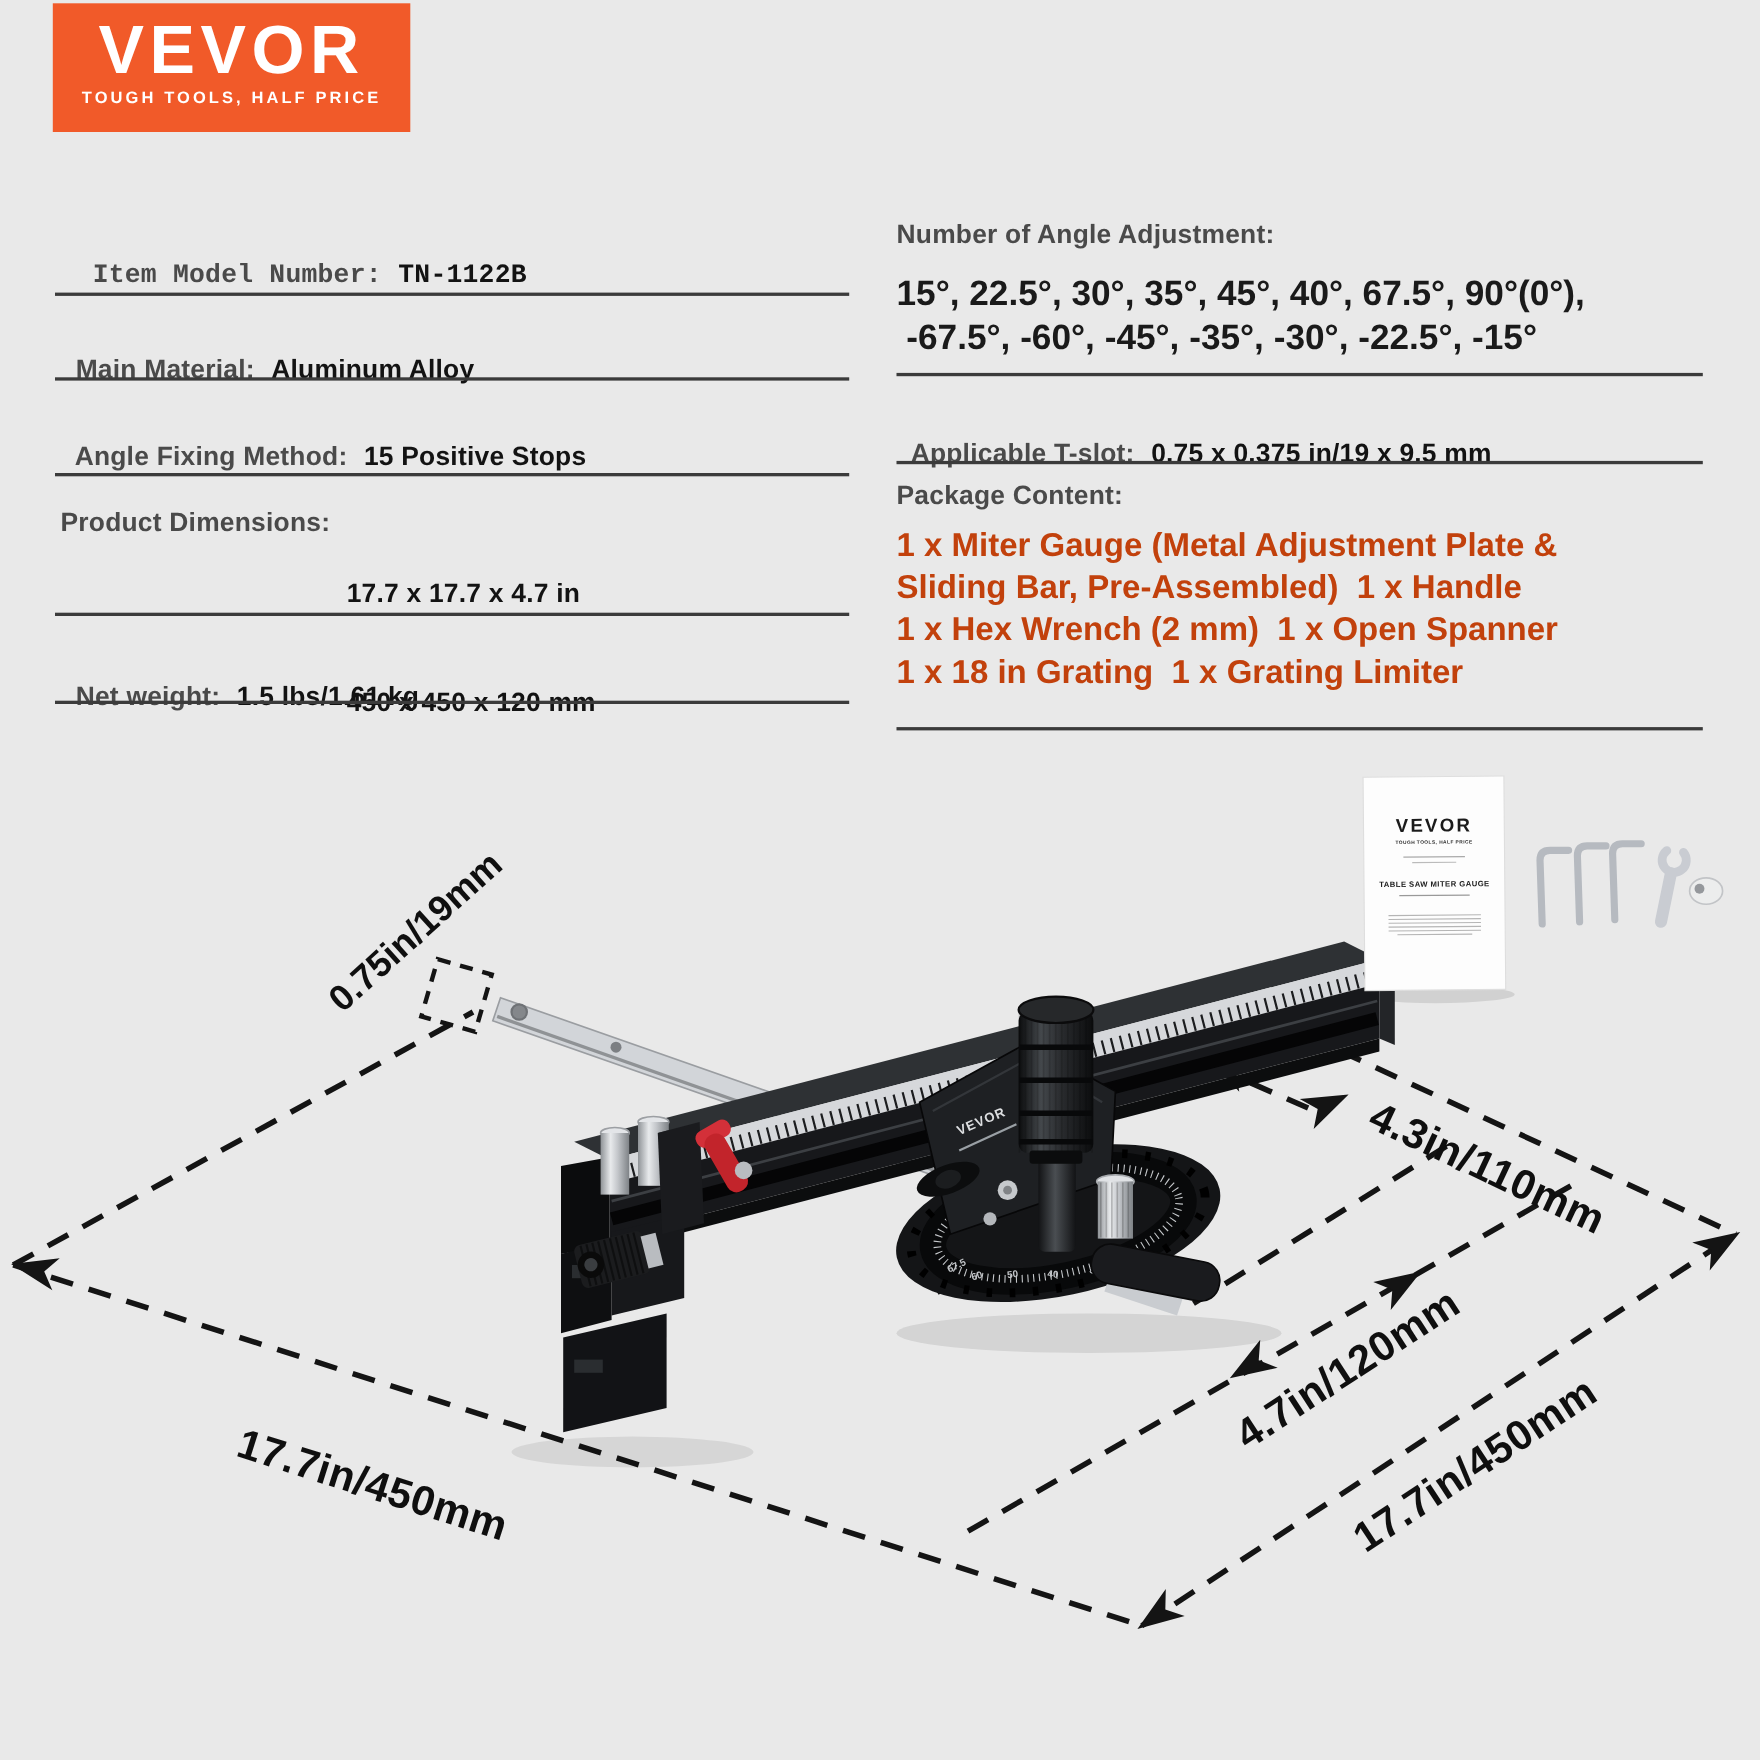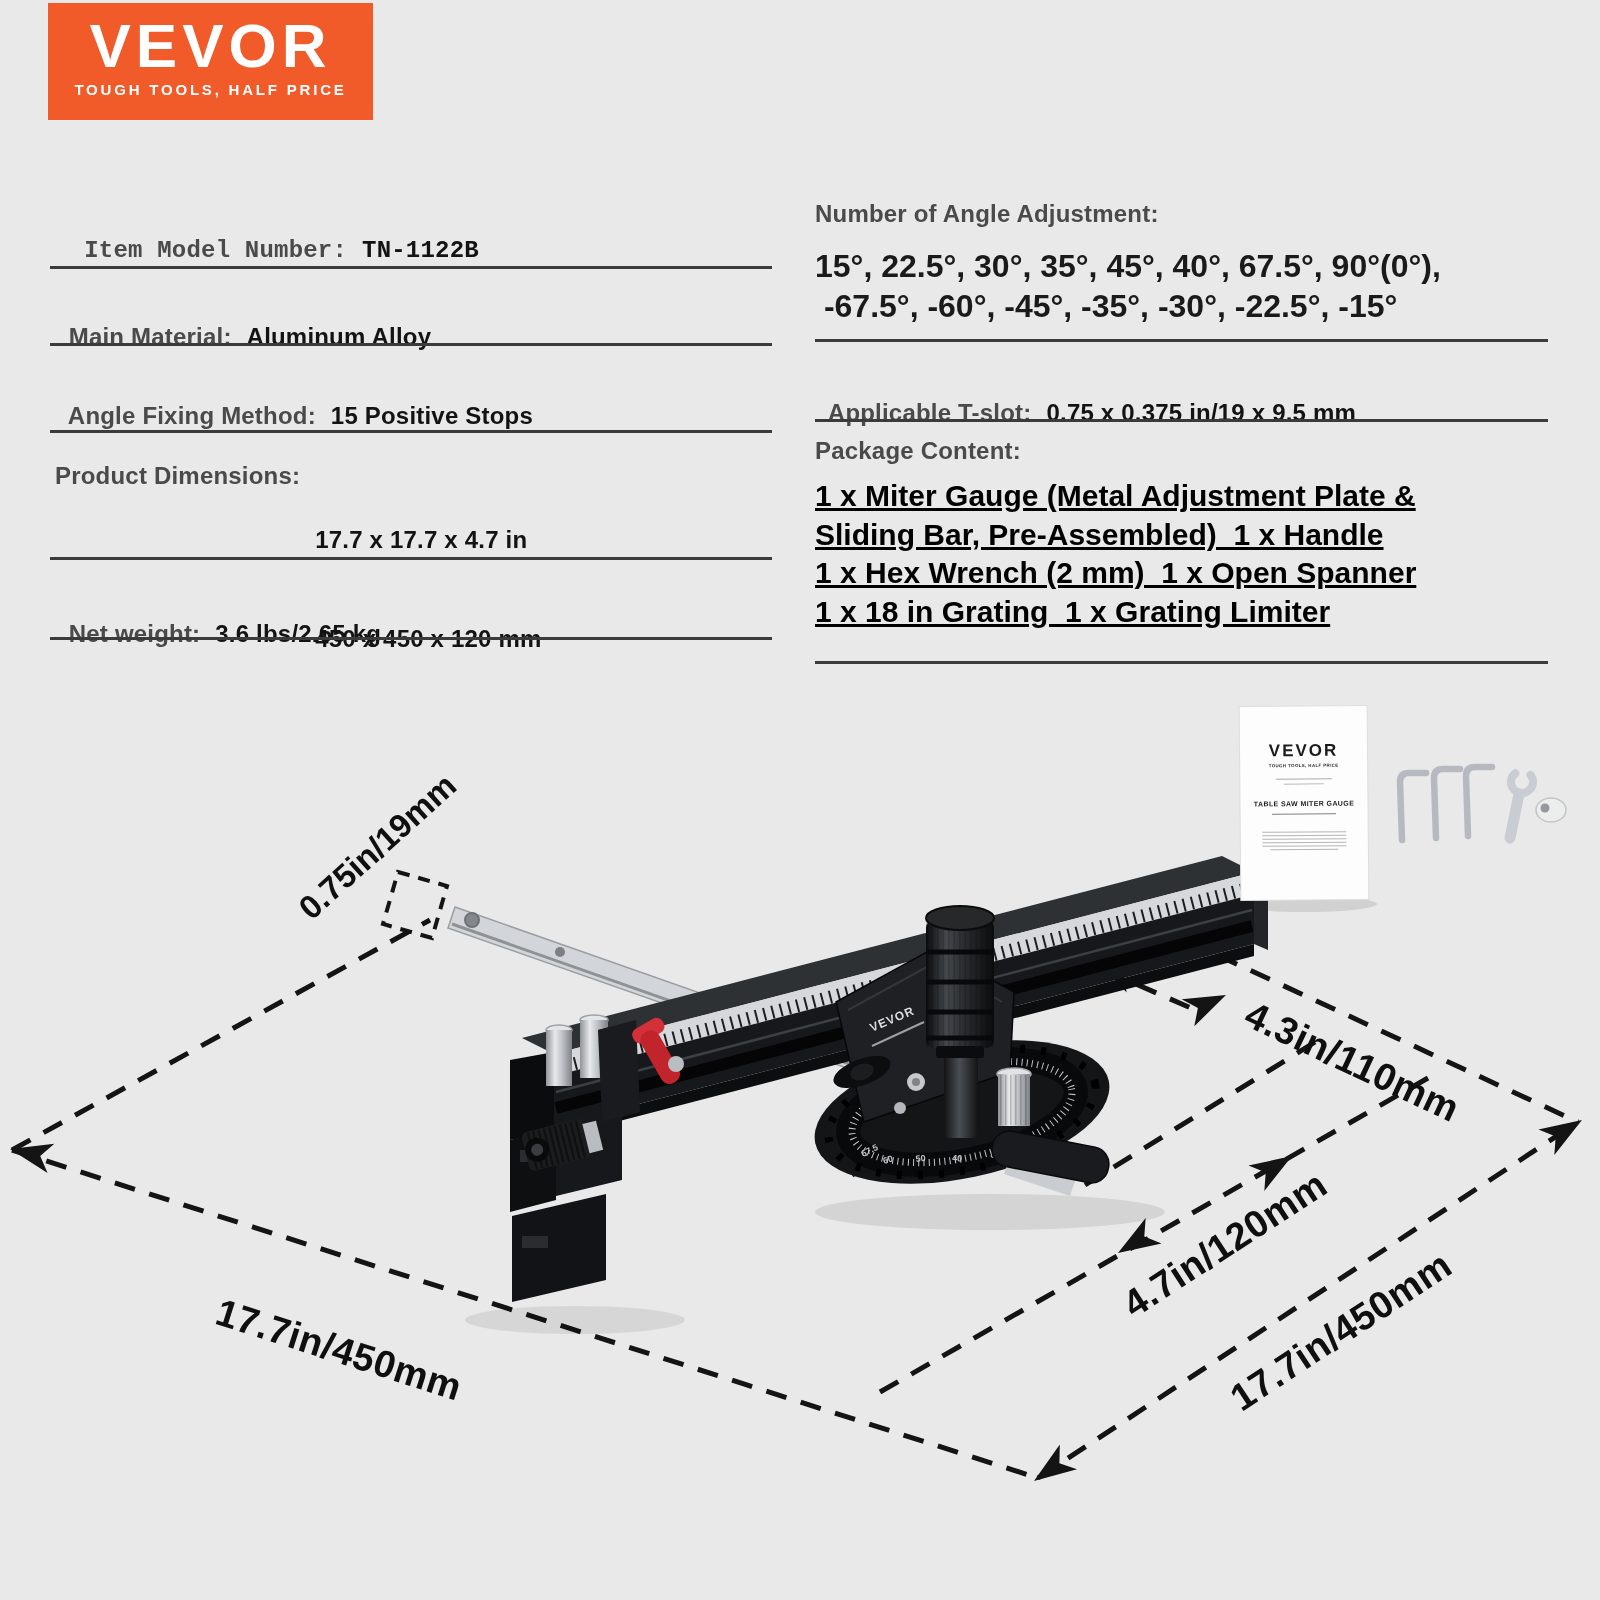--- a/index.html
+++ b/index.html
@@ -24,21 +24,21 @@
   .spec{
     position:absolute;font-weight:bold;font-size:24px;color:#4a4a4a;
     white-space:pre;letter-spacing:0.2px;
   }
   .spec .val{color:#131313;margin-left:15px;}
   .flexrow{display:flex;}
   .flexrow .val{margin-left:15px;}
   .twoline div{line-height:43px;color:#131313;}
   .rule{position:absolute;height:3px;background:#3b3b3b;}
   .angles{position:absolute;font-weight:bold;font-size:32px;color:#1a1a1a;white-space:pre;}
-  .pkg-lines{position:absolute;font-weight:bold;font-size:30px;color:#000000;text-decoration:underline;}
+  .pkg-lines{position:absolute;font-weight:bold;font-size:30px;color:#c2410c;}
   .pkg-lines div{white-space:pre;line-height:38.5px;}
   
   .photo{position:absolute;left:0;top:680px;}
   .dim-label{font-weight:bold;font-size:38px;fill:#0f0f0f;letter-spacing:0.5px;}
   .dim-label-sm{font-weight:bold;font-size:33px;fill:#0f0f0f;}
   .dash{stroke:#141414;stroke-width:5;fill:none;stroke-dasharray:21 15;}
   .dash-sm{stroke:#141414;stroke-width:4;fill:none;stroke-dasharray:12 9;}
   .arrow{fill:#141414;}
   .scale-num{font-weight:bold;font-size:9px;fill:#c2c5c8;}
   .manual-title{font-weight:bold;font-size:17px;fill:#1b1b1b;letter-spacing:2px;}
@@ -72,21 +72,21 @@
 <div class="spec flexrow" style="left:55px;top:462px;">
   <div>Product Dimensions:</div>
   <div class="val twoline">
     <div>17.7 x 17.7 x 4.7 in</div>
     <div>450 x 450 x 120 mm</div>
   </div>
 </div>
 <div class="rule" style="left:50px;top:557px;width:722px;"></div>
 
 <div class="spec" style="left:55px;top:592px;">
-  <span>Net weight:</span><span class="val">3.6 lbs/2.65 kg</span>
+  <span>Net weight:</span><span class="val">1.5 lbs/1.61 kg</span>
 </div>
 <div class="rule" style="left:50px;top:637px;width:722px;"></div>
 
 <div class="spec" style="left:815px;top:200px;">Number of Angle Adjustment:</div>
 <div class="angles" style="left:815px;top:248px;">15°, 22.5°, 30°, 35°, 45°, 40°, 67.5°, 90°(0°),</div>
 <div class="angles" style="left:815px;top:288px;"> -67.5°, -60°, -45°, -35°, -30°, -22.5°, -15°</div>
 <div class="rule" style="left:815px;top:339px;width:733px;"></div>
 
 <div class="spec" style="left:815px;top:371px;">
   <span>Applicable T-slot:</span><span class="val">0.75 x 0.375 in/19 x 9.5 mm</span>

